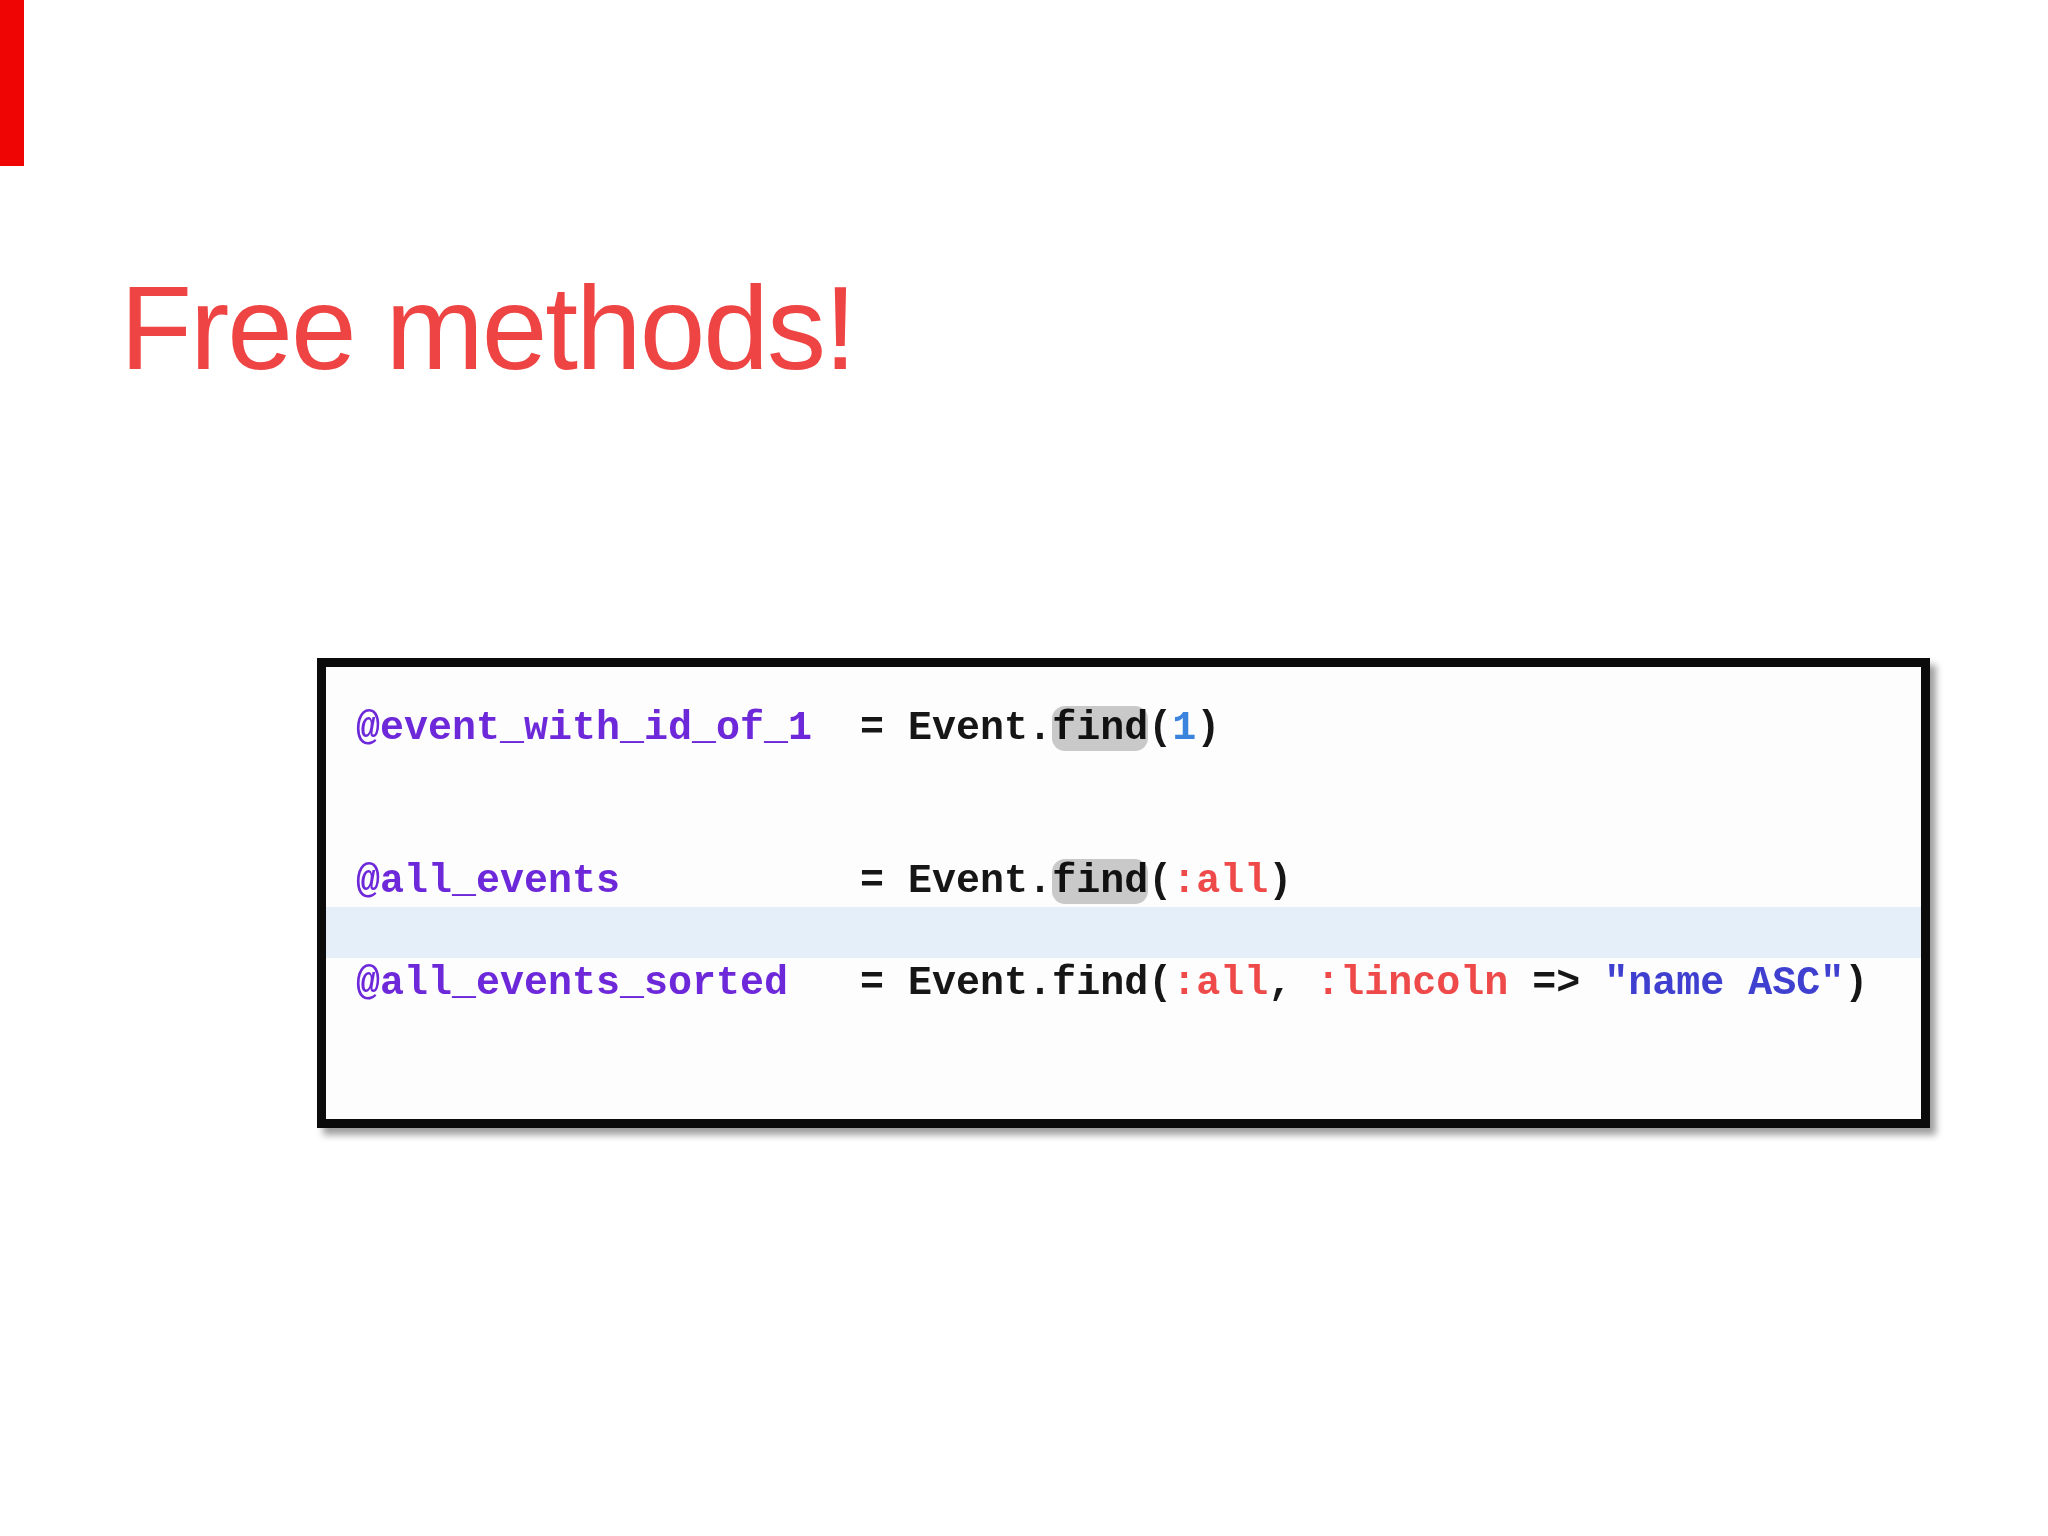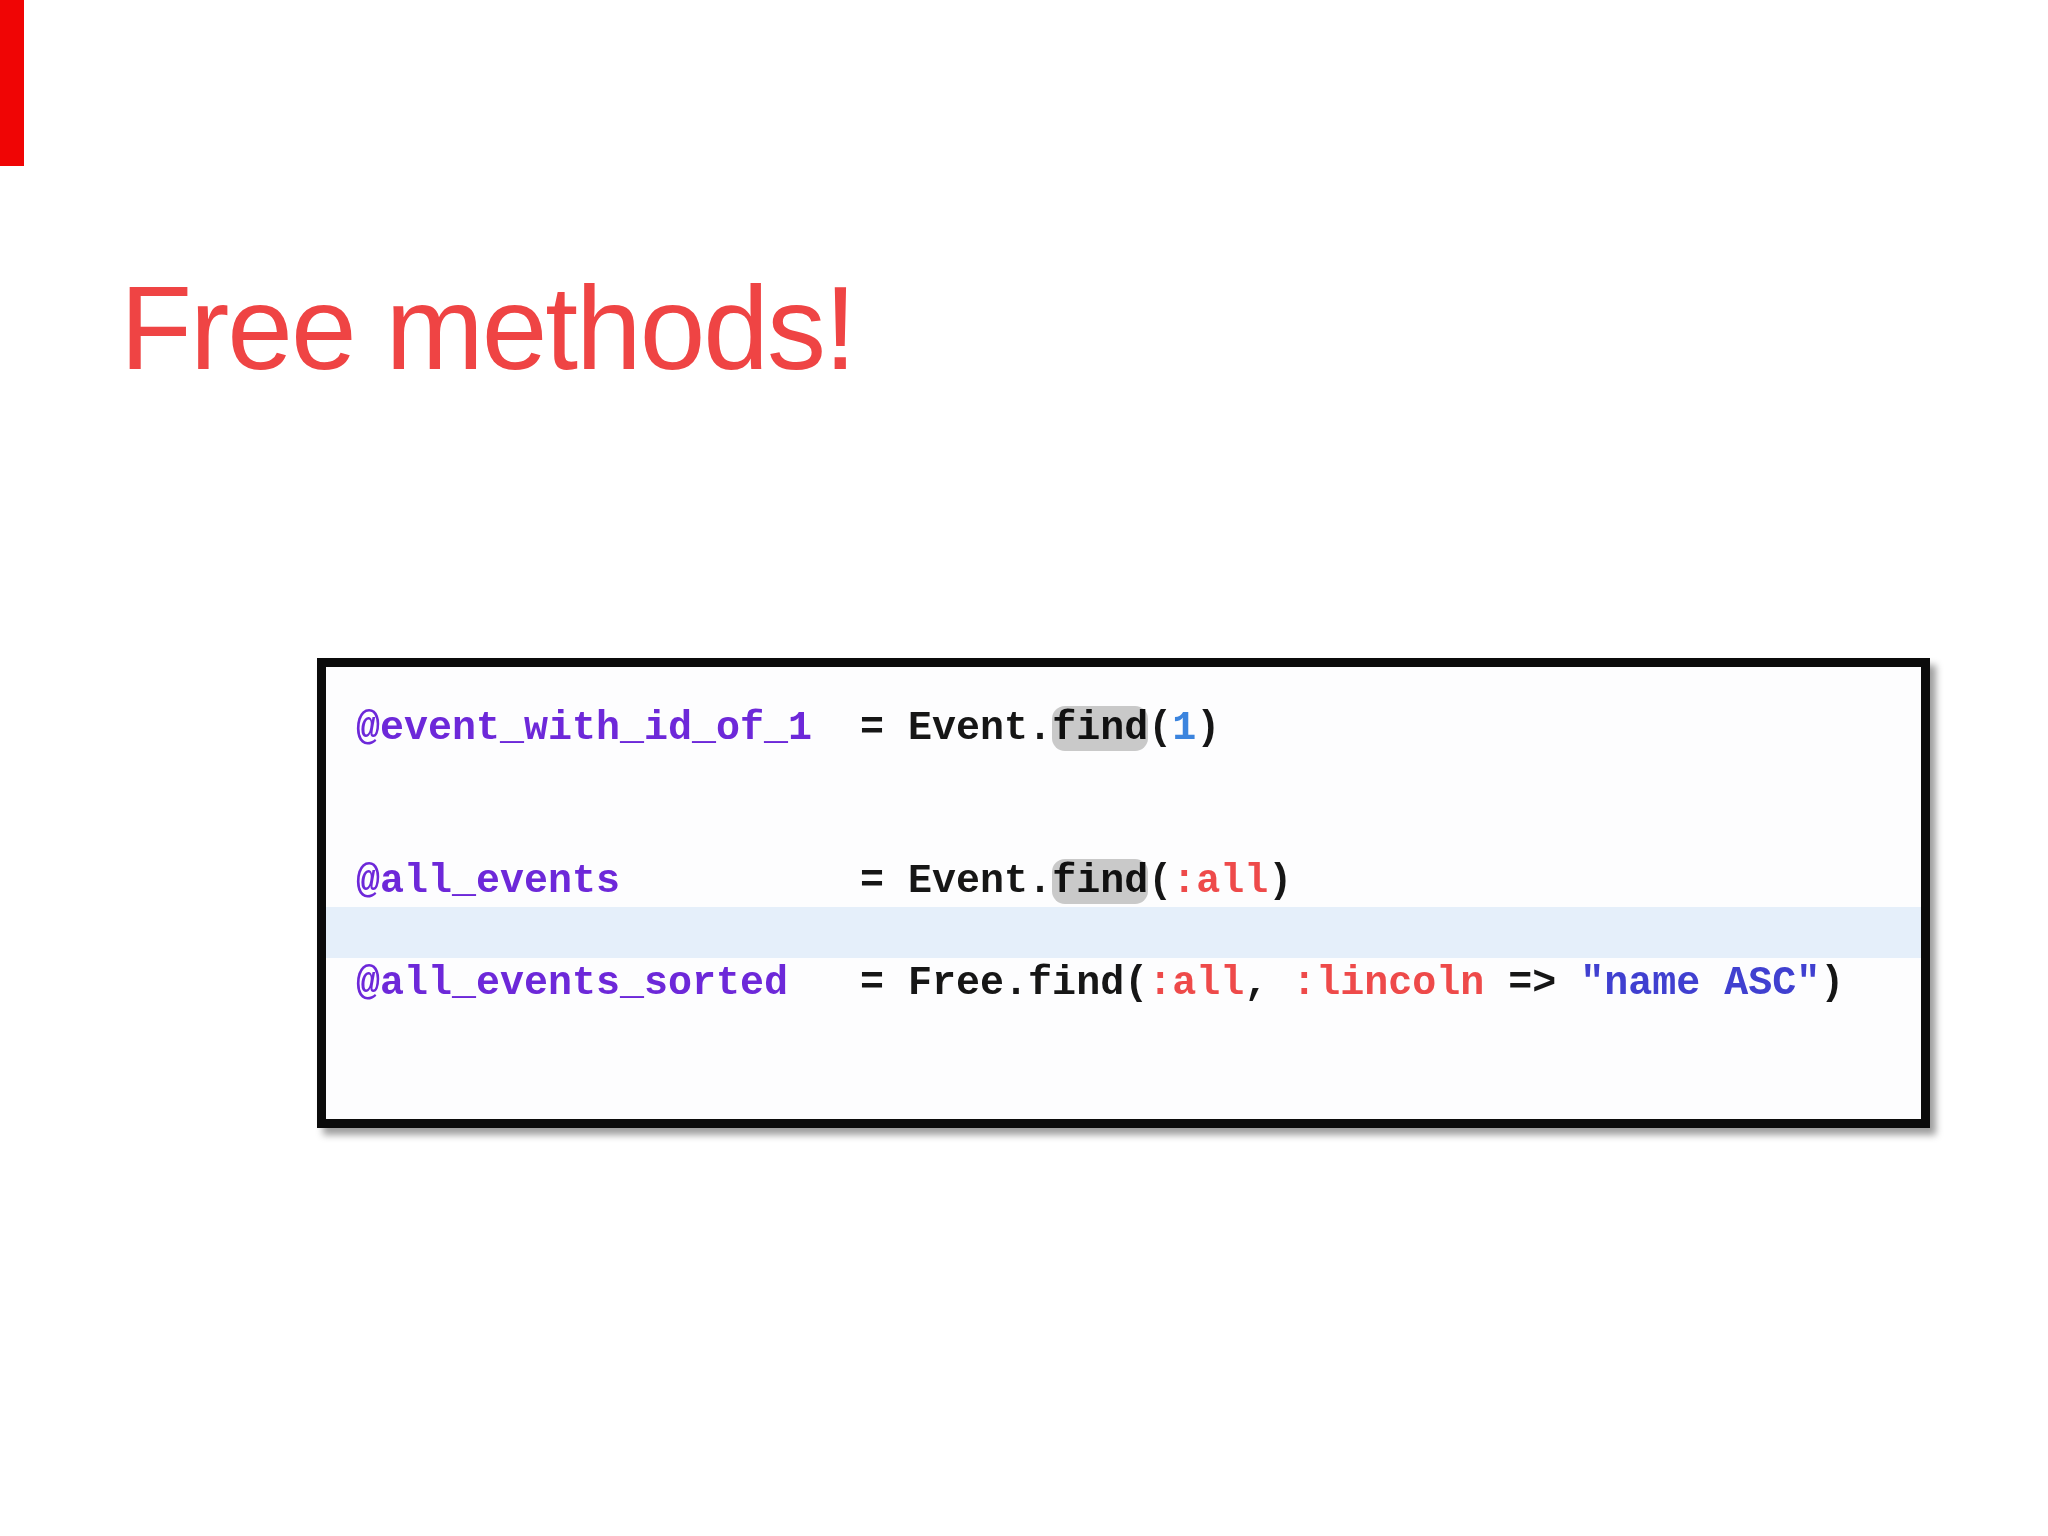--- a/index.html
+++ b/index.html
@@ -90,15 +90,15 @@
 
   <div class="code-line"></div>
 
 
   <div class="code-line"></div>
 
   <div class="code-line"><span class="tok-variable">@all_events</span><span class="tok-plain">          = Event.</span><span class="tok-find-highlight">find</span><span class="tok-plain">(</span><span class="tok-symbol">:all</span><span class="tok-plain">)</span></div>
 
   <div class="code-line row-highlight"></div>
 
-  <div class="code-line"><span class="tok-variable">@all_events_sorted</span><span class="tok-plain">   = Free.find(</span><span class="tok-symbol">:all</span><span class="tok-plain">, </span><span class="tok-symbol">:lincoln</span><span class="tok-plain"> =&gt; </span><span class="tok-string">"name ASC"</span><span class="tok-plain">)</span></div>
+  <div class="code-line"><span class="tok-variable">@all_events_sorted</span><span class="tok-plain">   = Event.find(</span><span class="tok-symbol">:all</span><span class="tok-plain">, </span><span class="tok-symbol">:lincoln</span><span class="tok-plain"> =&gt; </span><span class="tok-string">"name ASC"</span><span class="tok-plain">)</span></div>
 
 </div>
 
 </body></html>

